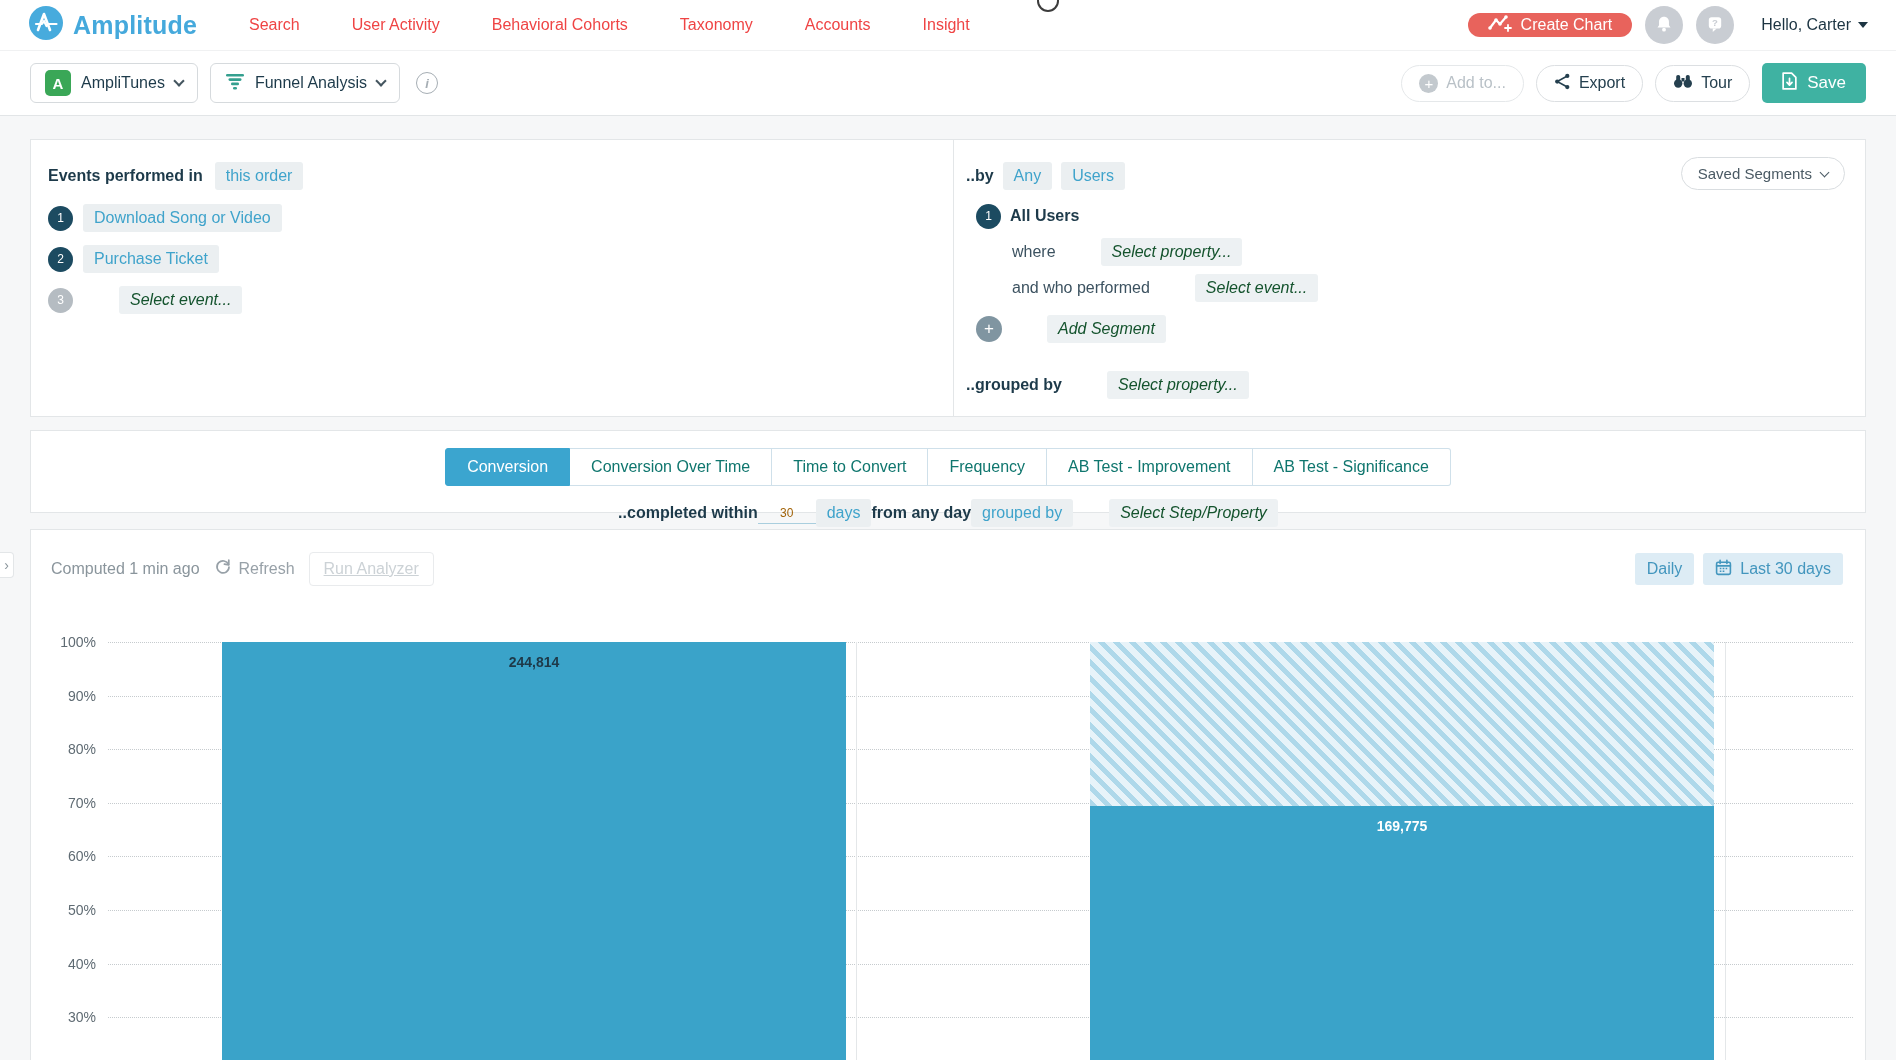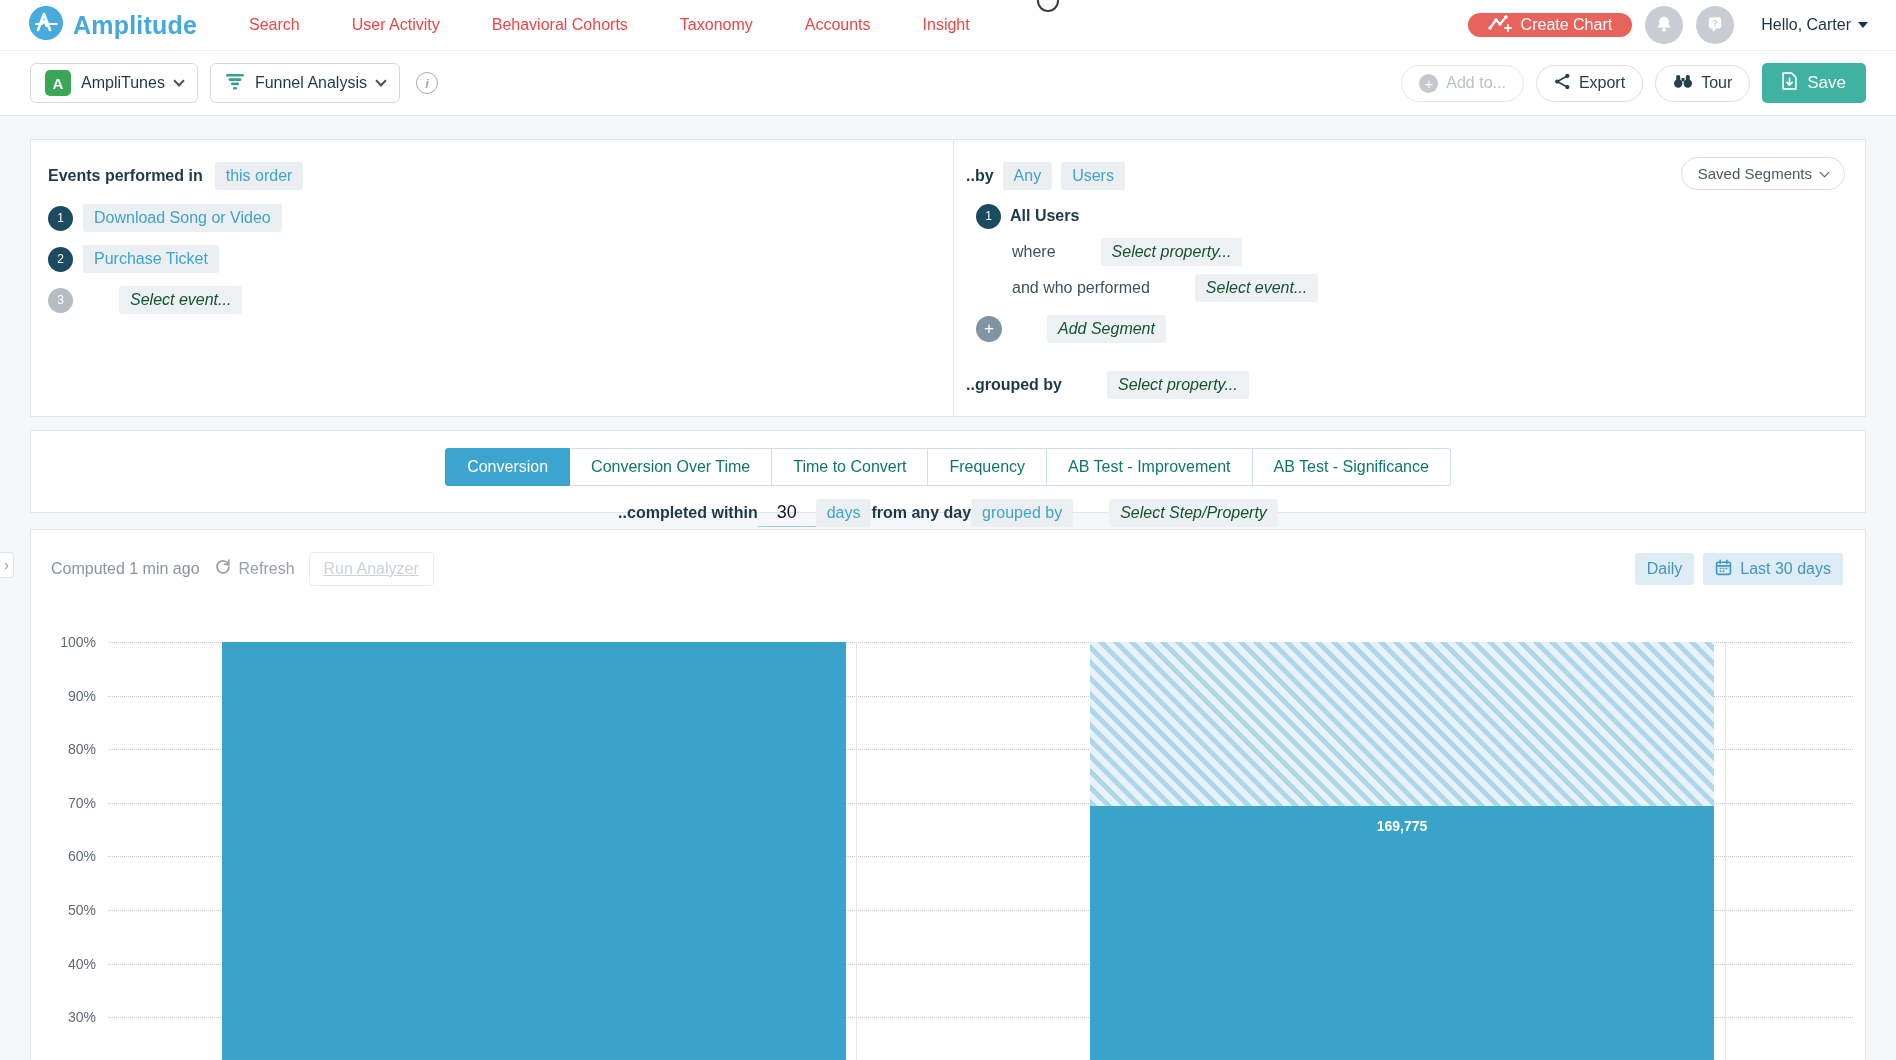--- a/index.html
+++ b/index.html
@@ -76,21 +76,21 @@
 
   
   .panel-b { margin-top:13px; height:83px; padding-top:17px; }
   .tab-bar { display:flex; justify-content:center; }
   .tab { border:1px solid #cfe0ea; border-left:none; background:#fff; color:#0f766e;
          font-size:16px; padding:9px 21px; cursor:pointer; font-family:inherit; }
   .tab:first-child { border-left:1px solid #cfe0ea; border-radius:3px 0 0 3px; }
   .tab:last-child { border-radius:0 3px 3px 0; }
   .tab.active { background:#3ba5cf; border-color:#3ba5cf; color:#fff; }
   .cw-row { display:flex; justify-content:center; align-items:center; gap:0; margin-top:13px; font-size:16px; }
-  .cw-input { width:58px; text-align:center; color:#0f172a; font-size:18px; border:none;
+  .cw-input { width:58px; text-align:center; color:#a16207; font-size:12px; border:none;
               border-bottom:1px solid #a9cede; background:transparent; padding:3px 0; font-family:inherit; }
 
   
   .panel-c { margin-top:16px; height:560px; position:relative; }
   .chart-header { display:flex; align-items:center; padding:22px 22px 0 20px; gap:14px; }
   .muted { color:#8a959c; font-size:16px; }
   .refresh-grp { display:flex; align-items:center; gap:7px; color:#98a1a8; font-size:16px; cursor:pointer; }
   .run-analyzer { border:1px solid #e9ebed; background:#fff; color:#ccd2d6; border-radius:4px;
                   height:34px; padding:0 14px; font-size:16px; cursor:default; font-family:inherit;text-decoration:underline; }
   .hdr-right { margin-left:auto; display:flex; gap:9px; }
@@ -363,20 +363,21 @@
         </div>
         <div class="gridline" style="top: 400.2px;">
           <span class="tick-label">30%</span>
         </div>
       </div>
     <div class="vsep" style="left:825px;"></div>
     <div class="vsep" style="left:1694px;"></div>
 
     <div class="bar" style="left:191px;">
       <div class="solid-full"></div>
+      <div class="bar-label lbl-dark">244,814</div>
     </div>
 
     <div class="bar" style="left:1059px;">
       <div class="hatch" id="hatch2" style="height: 164.284px;"></div>
       <div class="solid-rest" id="solid2" style="top: 164.284px;">
         <div class="bar-label lbl-light">169,775</div>
       </div>
     </div>
   </div>
 </div>

